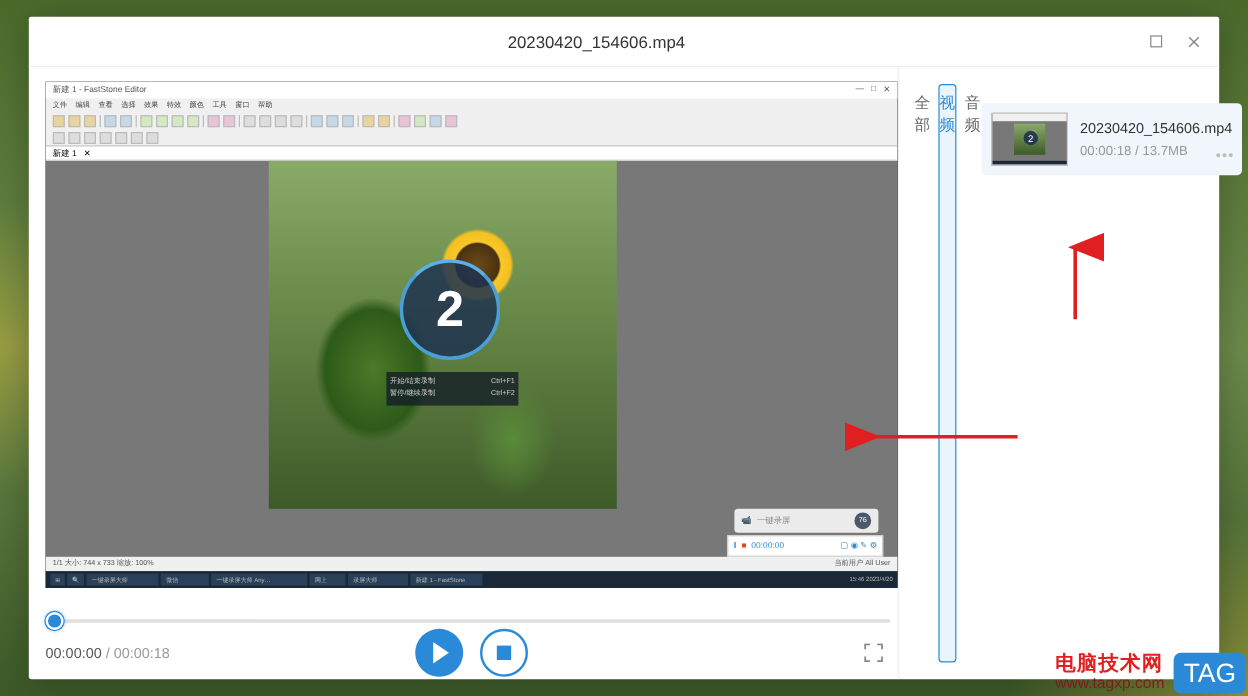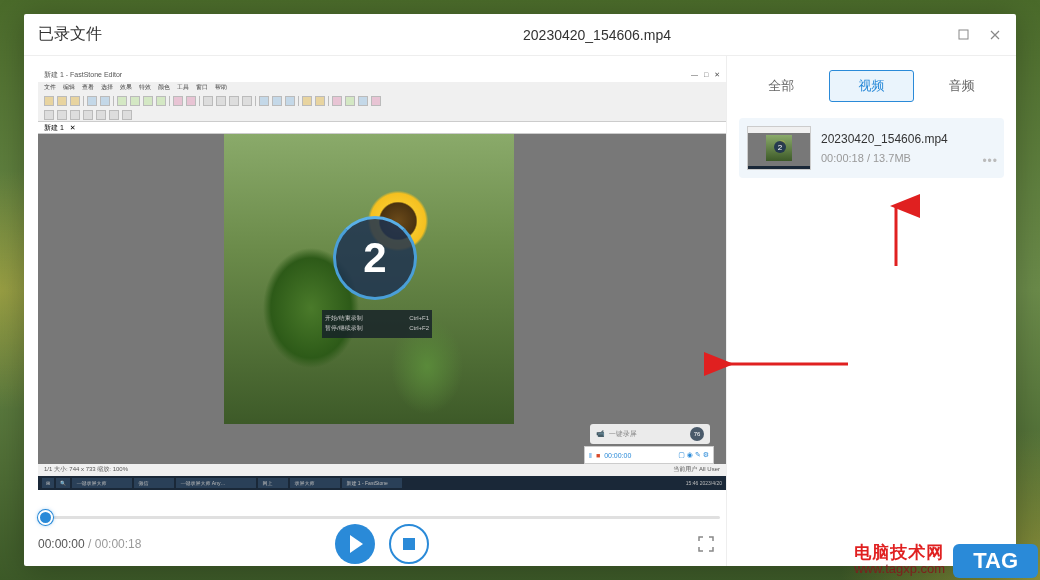--- a/index.html
+++ b/index.html
@@ -84,21 +84,21 @@
     width: 40px; height: 40px; border-radius: 50%; display: flex; align-items: center; justify-content: center; cursor: pointer;
   }
   .play-btn { background: #2a8ad8; }
   .play-tri { width: 0; height: 0; border-left: 13px solid #fff; border-top: 9px solid transparent; border-bottom: 9px solid transparent; margin-left: 3px; }
   .stop-btn { background: #fff; border: 2px solid #2a8ad8; }
   .stop-sq { width: 12px; height: 12px; background: #2a8ad8; }
   .fullscreen-btn { margin-left: auto; margin-right: 12px; width: 16px; height: 16px; cursor: pointer; }
   .fs-svg { stroke: #888; stroke-width: 1.5; fill: none; }
 
   .right-pane {
-    width: 290px; border-left: 1px solid #eee; display: flex; flex-direction: column; padding: 14px 12px;
+    width: 268px; border-left: 1px solid #eee; display: flex; flex-direction: row; padding: 14px 12px;
   }
   .tabs { display: flex; gap: 6px; justify-content: space-around; }
   .tab { flex:1; padding: 6px 0; font-size: 13px; color: #666; cursor: pointer; border: 1px solid transparent; border-radius: 3px; text-align:center; }
   .tab.active { color: #2a8ad8; border-color: #2a8ad8; background: #eaf4fc; }
   .file-list { margin-top: 16px; }
   .file-item { display: flex; gap: 10px; padding: 8px; border-radius: 4px; cursor: pointer; position:relative; }
   .file-item.sel { background: #f0f6fb; }
   .file-thumb { width: 64px; height: 44px; background: #787878; border: 1px solid #ccc; position:relative; overflow:hidden; }
   .ft-bar { position:absolute; top:0; left:0; right:0; height:6px; background:#f0f0f0; }
   .ft-pic { position:absolute; top:8px; left:18px; width:26px; height:26px;
@@ -114,29 +114,28 @@
 
   .arrow { position: absolute; pointer-events: none; }
   .arrow svg { overflow: visible; }
 
   .watermark {
     position: absolute; right: 2px; bottom: 2px; display: flex; align-items: center; gap: 4px;
   }
   .wm-text { display: flex; flex-direction: column; line-height: 16px; }
   .wm-cn { color: #e02020; font-size: 17px; font-weight: bold; letter-spacing:1px; }
   .wm-url { color: #7f1d1d; font-size: 13px; }
-  .wm-tag { background: #2a8ad8; color: #fff; font-size: 22px; font-weight: bold; padding: 4px 20px; border-radius: 6px; margin-left: 4px; }
+  .wm-tag { background: #2a8ad8; color: #fff; font-size: 22px; font-weight: normal; padding: 4px 8px; border-radius: 6px; margin-left: 4px; }
 </style>
 </head>
 <body>
 <div class="bg-overlay"></div>
 
 <div class="app-window">
   <div class="titlebar">
-    <div class="title-left">已录文件</div>
     <div class="title-center">20230420_154606.mp4</div>
     <div class="title-ctrls">
       <span>
         <svg width="11" height="11">
             <rect x="1" y="1" width="9" height="9" fill="none" stroke="#888" stroke-width="1"></rect>
           </svg>
       </span>
       <span>
         <svg width="12" height="12">
             <path d="M2 2 L10 10 M10 2 L2 10" stroke="#888" stroke-width="1.2"></path>

